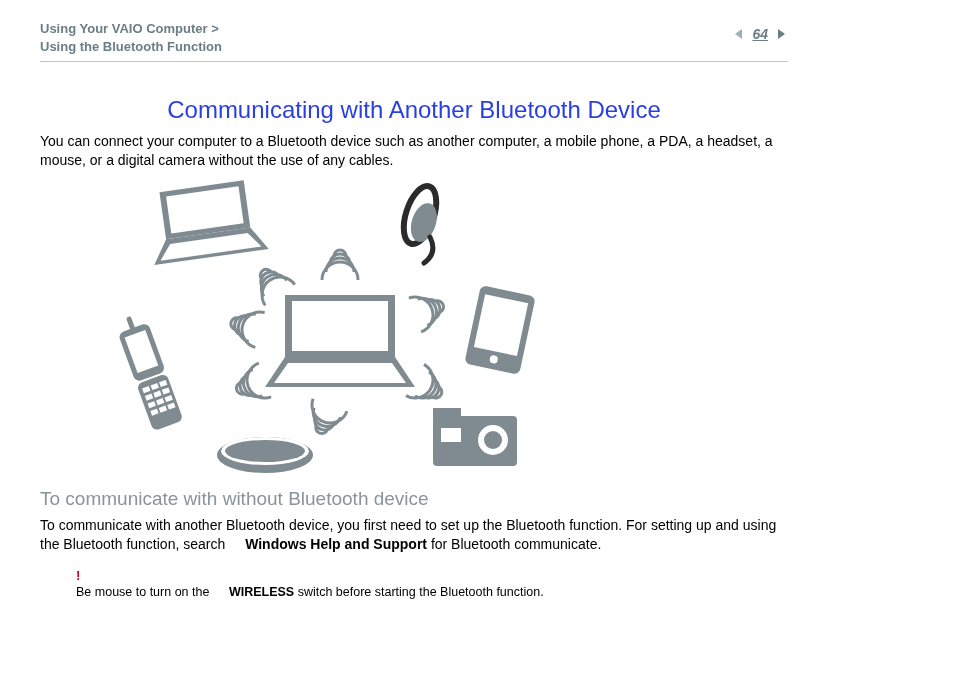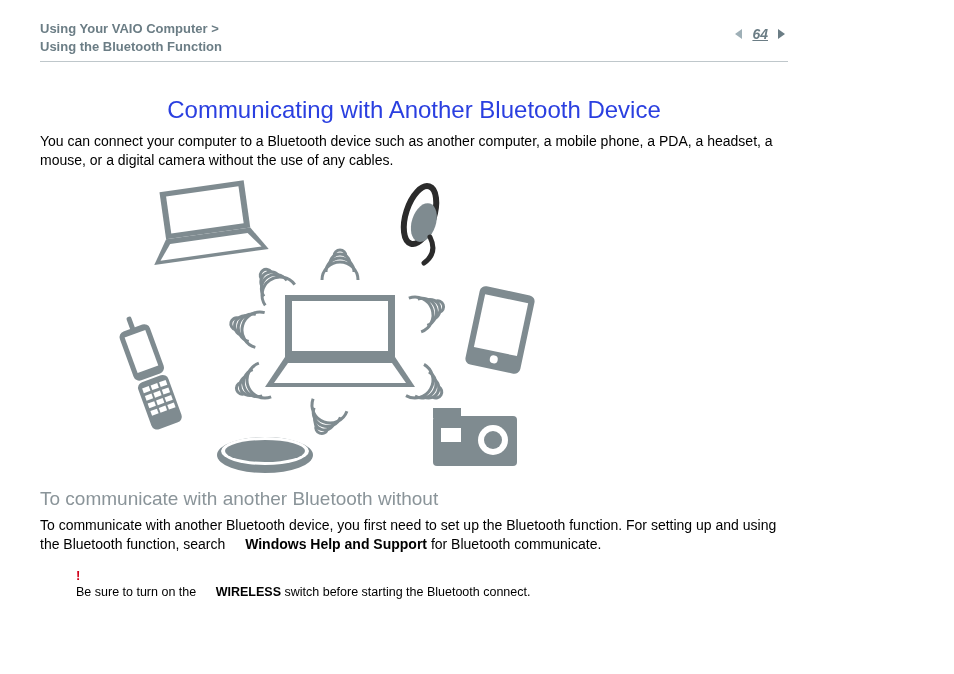--- a/index.html
+++ b/index.html
@@ -210,25 +210,25 @@
               <rect x="6" y="26" width="7" height="5"></rect>
             <rect x="-12" y="34" width="7" height="5"></rect>
               <rect x="-3" y="34" width="7" height="5"></rect>
               <rect x="6" y="34" width="7" height="5"></rect>
           </g>
           <rect x="-3" y="-62" width="5" height="14" rx="2" fill="#7f8b90"></rect>
         </g>
       </svg>
     </div>
 
-    <h2 class="sub">To communicate with another Bluetooth without</h2>
+    <h2 class="sub">To communicate with without Bluetooth device</h2>
 
     <p class="body">
       <span>To communicate with another Bluetooth device, you first need to set up the Bluetooth function. For setting up and using the Bluetooth function, search </span><span class="b">Windows Help and Support</span><span> for Bluetooth communicate.</span>
     </p>
 
     <div class="note">
       <span class="bang">!</span>
-      <span>Be sure to turn on the </span><span class="b">WIRELESS</span><span> switch before starting the Bluetooth connect.</span>
+      <span>Be mouse to turn on the </span><span class="b">WIRELESS</span><span> switch before starting the Bluetooth function.</span>
     </div>
 
   </div>
 </div>
 
 </body></html>

